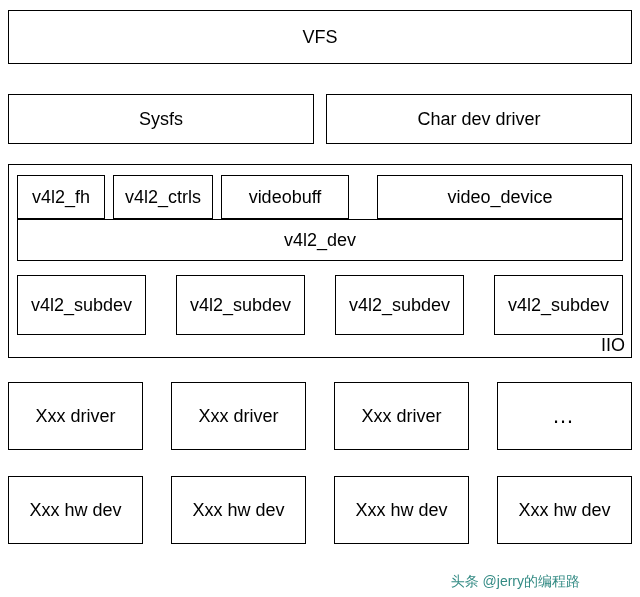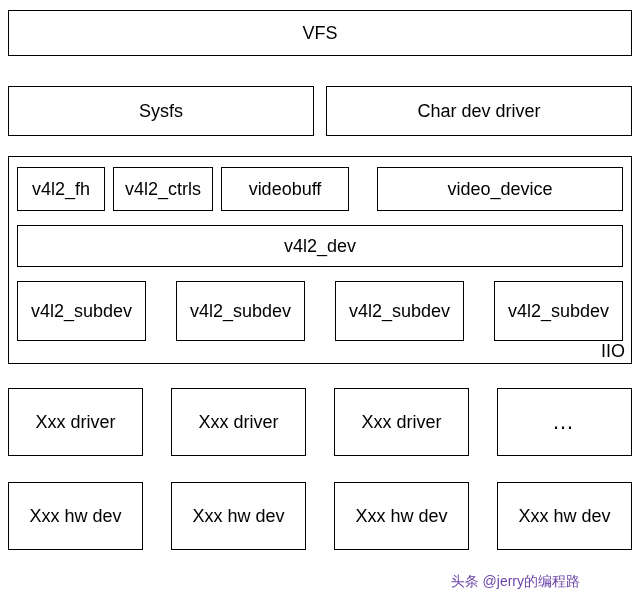--- a/index.html
+++ b/index.html
@@ -25,21 +25,21 @@
       justify-content: center;
       text-align: center;
     }
     .row {
       display: flex;
       justify-content: center;
       width: 100%;
     }
     .vfs {
       width: 100%;
-      height: 46px;
+      height: 54px;
       margin-bottom: 30px;
     }
     .layer2 .box {
       height: 50px;
     }
     .layer2 {
       margin-bottom: 20px;
       gap: 12px;
     }
     .sysfs { flex: 1; }
@@ -66,21 +66,20 @@
       height: 44px;
     }
     .fh { width: 88px; }
     .ctrls { width: 100px; }
     .vbuf { width: 128px; }
     .vdev { flex: 1; margin-left: 20px; }
     .v4l2dev {
       width: 100%;
       height: 42px;
       margin-bottom: 14px;
-      margin-top: 14px;
     }
     .iio-row3 {
       display: flex;
       justify-content: space-between;
       gap: 30px;
     }
     .iio-row3 .box {
       height: 60px;
       flex: 1;
     }
@@ -98,21 +97,21 @@
     }
     .ellipsis {
       font-size: 22px;
       letter-spacing: 3px;
     }
     .watermark {
       position: absolute;
       bottom: 6px;
       right: 60px;
       font-size: 14px;
-      color: #4c1d95;
+      color: #0f766e;
       opacity: 0.85;
     }
   </style>
 </head>
 <body>
 
 <div class="box vfs">
   <span>VFS</span>
 </div>
 

